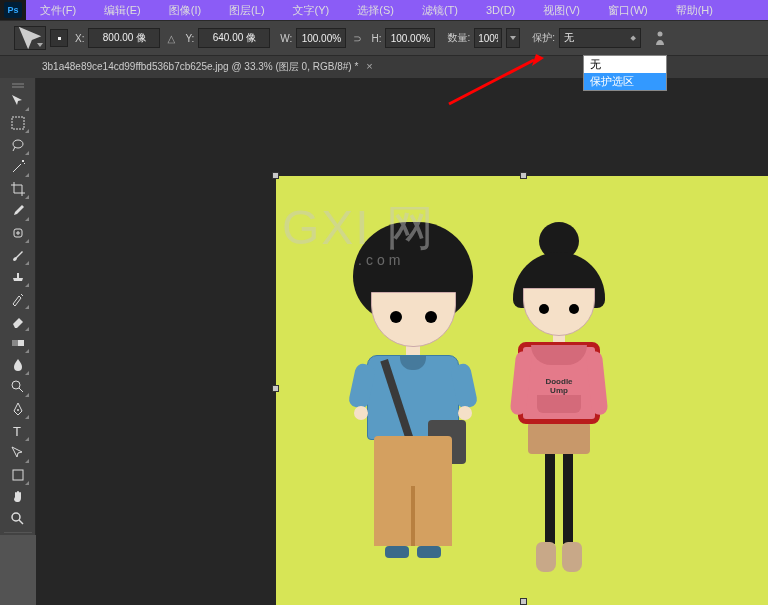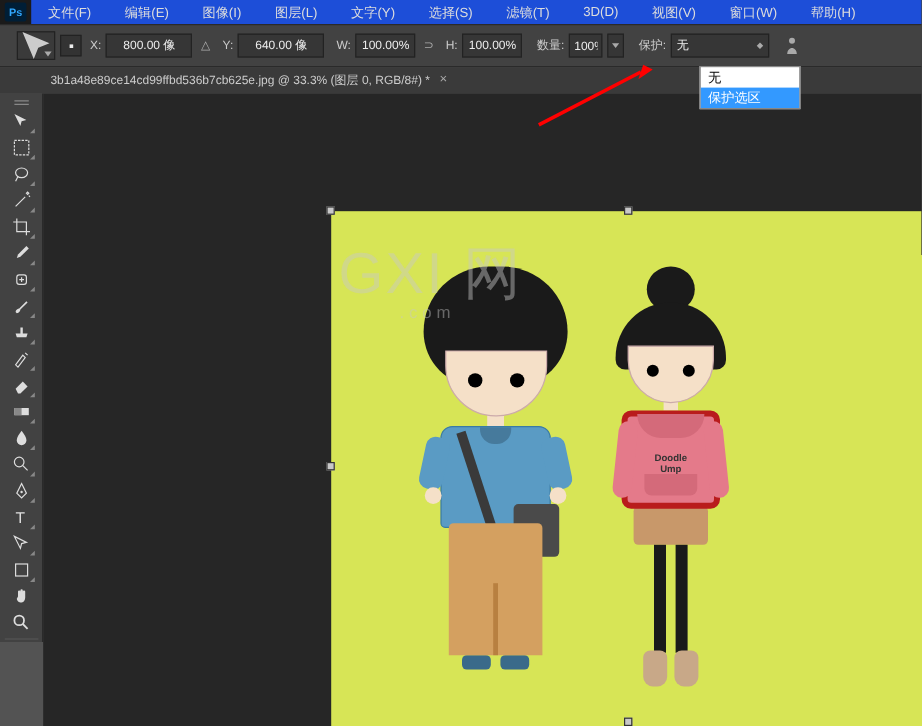--- a/index.html
+++ b/index.html
@@ -1,19 +1,19 @@
 <!DOCTYPE html>
 <html><head>
 <meta charset="utf-8">
 <style>
 * { margin: 0; padding: 0; box-sizing: border-box; font-family: "Microsoft YaHei", sans-serif; }
 body { background: #535353; width: 768px; height: 605px; overflow: hidden; position: relative; }
 
 
-.menubar { background: #1d4ed8; height: 20px; display: flex; align-items: center; font-size: 11px; color: #ddd; padding-left: 0; }
+.menubar { background: #8b5cf6; height: 20px; display: flex; align-items: center; font-size: 11px; color: #ddd; padding-left: 0; }
 .ps-logo { width: 26px; height: 20px; display: flex; align-items: center; justify-content: center; background: #1a1a1a; }
 .ps-logo-inner { width: 18px; height: 16px; background: #001e36; display: flex; align-items: center; justify-content: center; color: #31a8ff; font-size: 9px; font-weight: bold; border-radius: 2px; }
 .menuitem { padding: 0 14px; cursor: default; }
 
 
 .optionsbar { background: #424242; height: 36px; display: flex; align-items: center; font-size: 10px; color: #ccc; padding-left: 14px; gap: 4px; border-bottom: 1px solid #2a2a2a; border-top: 1px solid #2a2a2a; }
 .tool-preset { width: 32px; height: 24px; background: #3a3a3a; border: 1px solid #222; display: flex; align-items: center; justify-content: center; position: relative; }
 .tool-preset::after { content: ""; position: absolute; right: 2px; bottom: 2px; border-left: 3px solid transparent; border-right: 3px solid transparent; border-top: 4px solid #aaa; }
 .refpoint { width: 18px; height: 18px; background: #333; border: 1px solid #222; position: relative; }
 .refpoint::before { content: ""; position: absolute; width: 3px; height: 3px; background: #eee; top: 7px; left: 7px; }
@@ -95,21 +95,21 @@
 .girl-arm.l { left: -10px; top: 4px; transform: rotate(6deg);} 
 .girl-arm.r { right: -10px; top: 4px; transform: rotate(-6deg);} 
 .girl-shorts { width: 62px; height: 32px; background: #c8986a; margin: -2px auto 0; border-radius: 4px; }
 .girl-legs { display: flex; justify-content: center; gap: 8px; }
 .girl-leg { width: 10px; height: 90px; background: #1a1a1a; }
 .girl-boots { display: flex; justify-content: center; gap: 6px; margin-top: -2px; }
 .girl-boot { width: 20px; height: 30px; background: #c8a888; border-radius: 6px 6px 8px 8px; }
 
 
 .watermark { position: absolute; top: 196px; left: 282px; font-size: 48px; color: rgba(200,200,200,0.45); font-weight: 300; letter-spacing: 2px; pointer-events: none; }
-.watermark .sub { font-size: 14px; display: block; margin-top: -8px; margin-left: 51px; letter-spacing: 4px; }
+.watermark .sub { font-size: 14px; display: block; margin-top: -8px; margin-left: 76px; letter-spacing: 4px; }
 
 
 .arrow { position: absolute; top: 52px; left: 444px; width: 100px; height: 56px; pointer-events: none; z-index: 50; }
 </style>
 </head>
 <body>
 
 <div class="menubar">
   <div class="ps-logo">
       <div class="ps-logo-inner">Ps</div>

